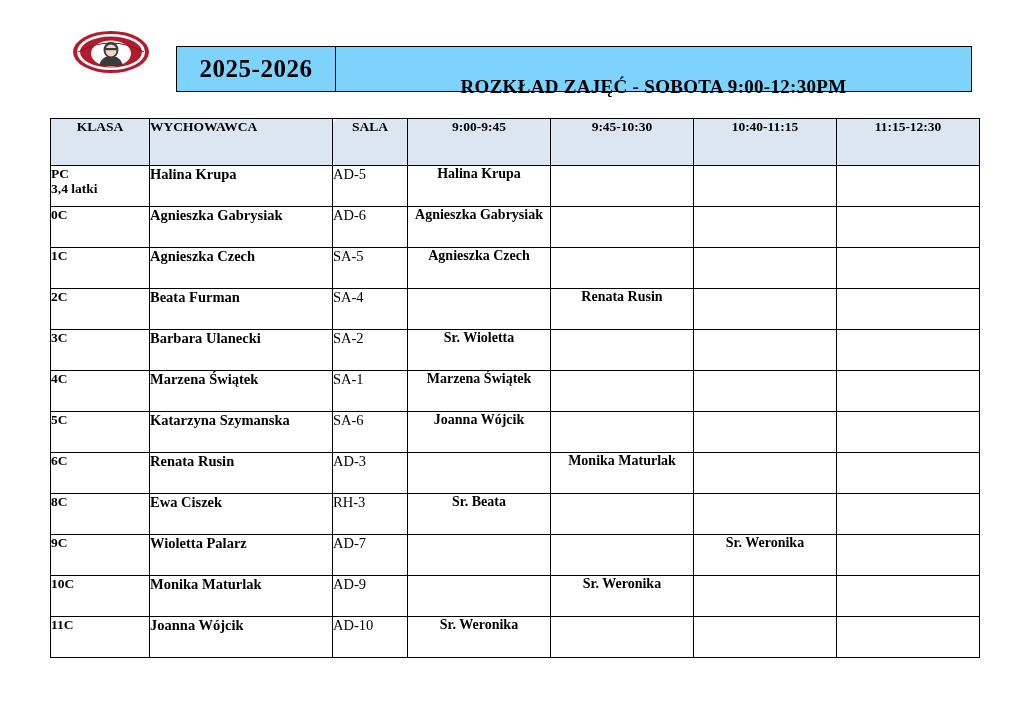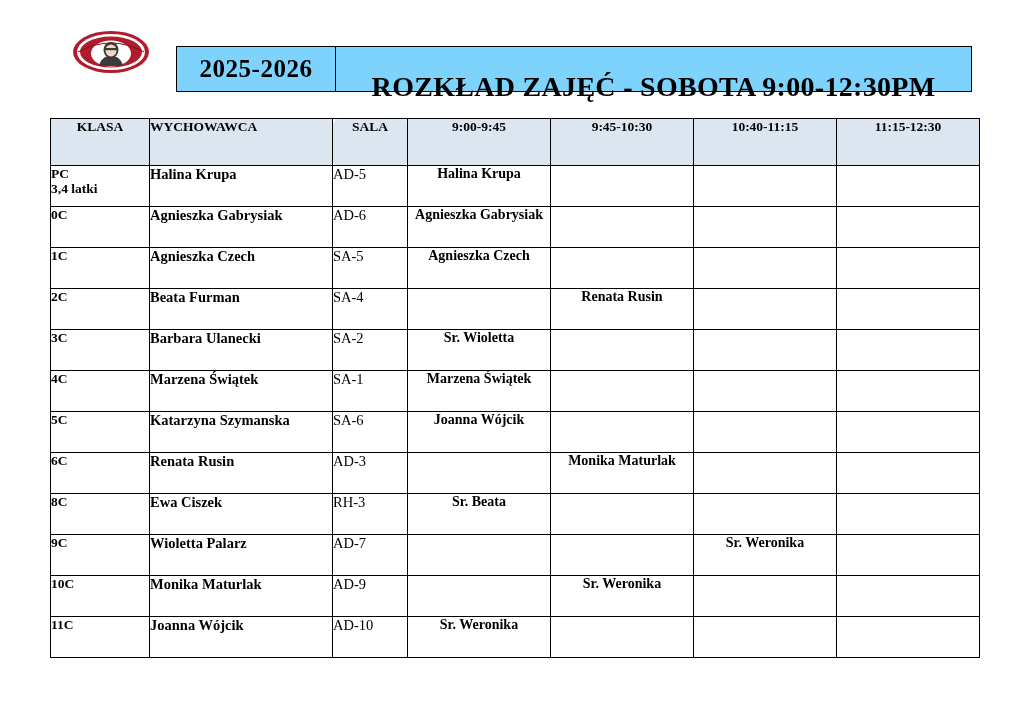--- a/index.html
+++ b/index.html
@@ -53,21 +53,21 @@
     font-weight: bold;
     font-size: 25px;
     letter-spacing: .5px;
   }
   .title-main {
     flex: 1;
     display: flex;
     align-items: center;
     justify-content: center;
     font-weight: bold;
-    font-size: 28px;
+    font-size: 19px;
     letter-spacing: .3px;
     margin-top: 36px;
   }
 
   
   .sched-wrap {
     position: absolute;
     left: 50px;
     top: 98px;
     width: 924px;

